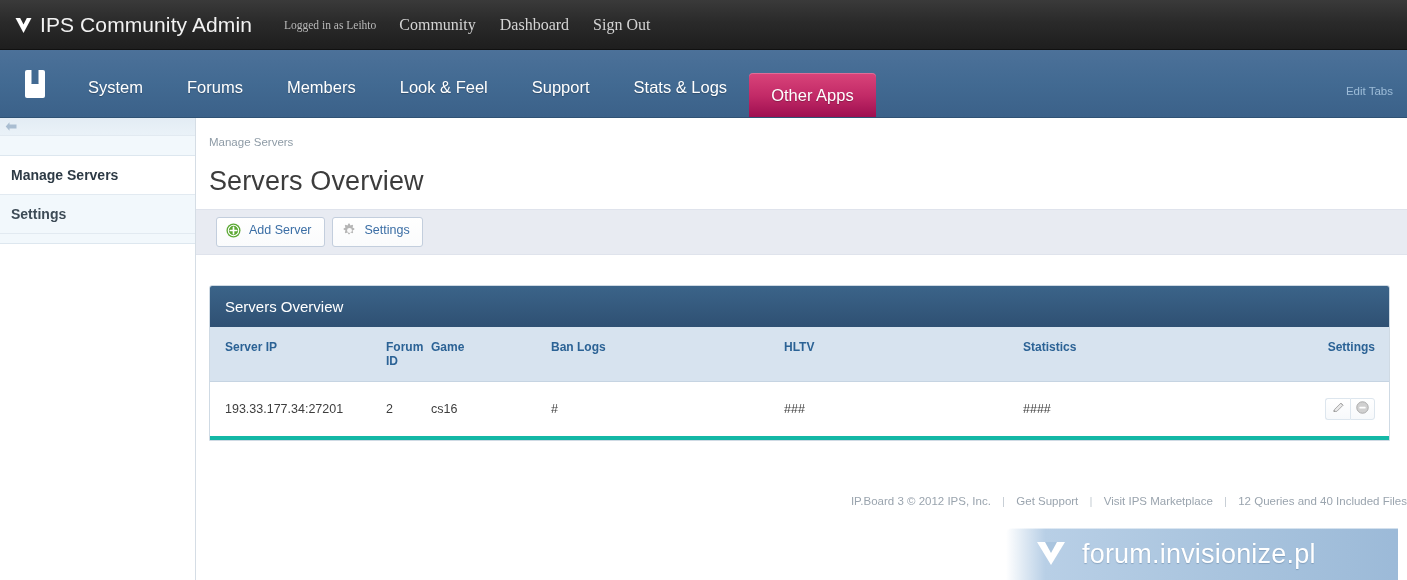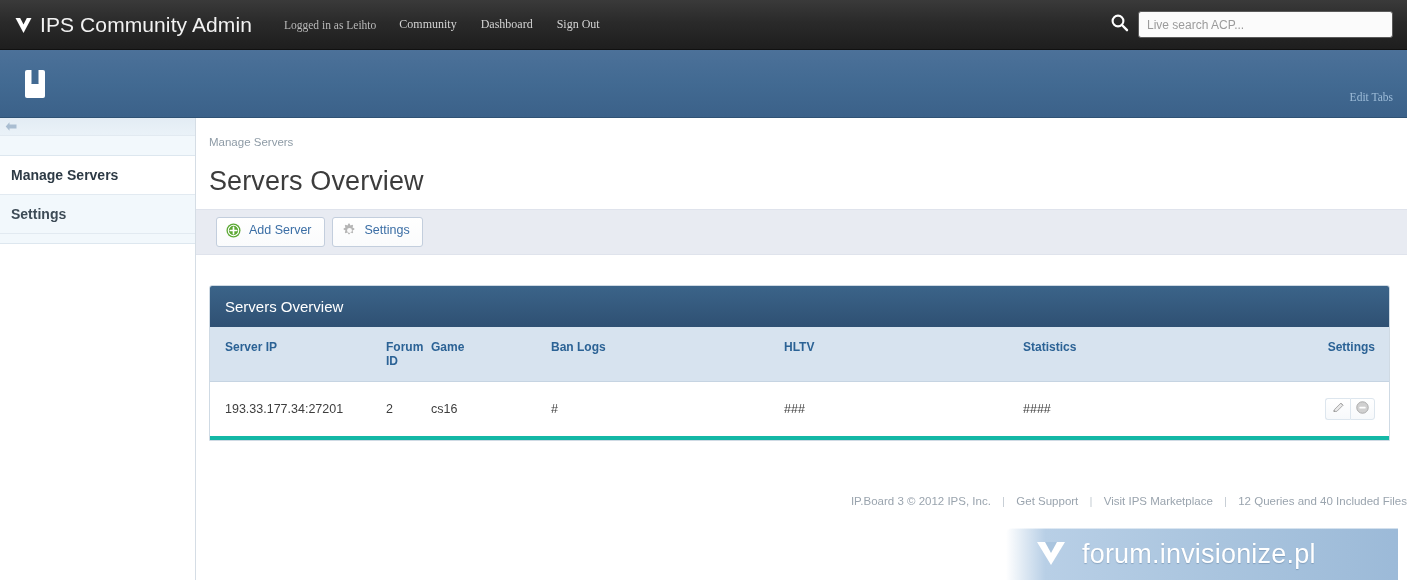--- a/index.html
+++ b/index.html
@@ -45,21 +45,21 @@
     font-family: Liberation Serif, serif;
   }
   .topnav .loggedin {
     color: #b9b9b9;
     font-size: 11.5px;
     padding: 6px 10px;
     white-space: nowrap;
   }
   .topnav a {
     color: #d4d4d4;
-    font-size: 12px;
+    font-size: 16px;
     text-decoration: none;
     padding: 7px 11px;
     border-radius: 4px;
     white-space: nowrap;
   }
   .searchwrap {
     margin-left: auto;
     display: flex;
     align-items: center;
     gap: 9px;
@@ -114,23 +114,22 @@
     margin-bottom: 0;
     height: 44px;
     line-height: 44px;
     padding: 0 22px;
   }
   .edit-tabs {
     margin-left: auto;
     color: #9dbcd8;
     font-size: 11.5px;
     text-decoration: none;
-    margin-bottom: 14px;
-    white-space: nowrap;
-    font-family: Liberation Serif, serif;
+    margin-bottom: 20px;
+    white-space: nowrap;
   }
 
   
   .bodywrap { display: flex; height: 462px; }
 
   .sidebar {
     width: 196px;
     flex: none;
     background: #ffffff;
     border-right: 1px solid #d5dde5;
@@ -320,39 +319,39 @@
     <span>IPS Community Admin</span>
   </div>
 
   <div class="topnav">
     <span class="loggedin">Logged in as Leihto</span>
     <a href="#">Community</a>
     <a href="#">Dashboard</a>
     <a href="#">Sign Out</a>
   </div>
 
-  <div class="searchwrap">
-    <span class="search-icon">
-      <svg width="19" height="19" viewBox="0 0 19 19">
-        <circle cx="8" cy="8" r="5.4" fill="none" stroke="#ffffff" stroke-width="2.1"></circle>
-        <line x1="12" y1="12" x2="17" y2="17.2" stroke="#ffffff" stroke-width="2.4" stroke-linecap="round"></line>
-      </svg>
-    </span>
-    <input class="search-input" type="text" placeholder="Live search ACP..." style="">
-  </div>
 </div>
 
 <div class="mainnav">
   <span class="applogo">
     <svg width="26" height="30" viewBox="0 0 26 30">
       <rect x="3" y="1" width="20" height="28" rx="2" fill="#ffffff"></rect>
       <rect x="9.5" y="1" width="7" height="14" fill="#426a92"></rect>
       <path d="M9.5 15 L13 11.5 L16.5 15 Z" fill="#426a92"></path>
     </svg>
   </span>
+  <div class="navitems">
+    <a class="navitem" href="#">System</a>
+    <a class="navitem" href="#">Forums</a>
+    <a class="navitem" href="#">Members</a>
+    <a class="navitem" href="#">Look &amp; Feel</a>
+    <a class="navitem" href="#">Support</a>
+    <a class="navitem" href="#">Stats &amp; Logs</a>
+    <a class="navitem active" href="#">Other Apps</a>
+  </div>
   <a class="edit-tabs" href="#">Edit Tabs</a>
 </div>
 
 <div class="bodywrap">
 
   <div class="sidebar">
     <div class="sb-collapse">
       <span>
         <svg width="13" height="11" viewBox="0 0 13 11">
           <path d="M4.5 1.2 L4.5 3.6 L11.5 3.6 L11.5 7.4 L4.5 7.4 L4.5 9.8 L0.7 5.5 Z" fill="#a9bdd1"></path>

